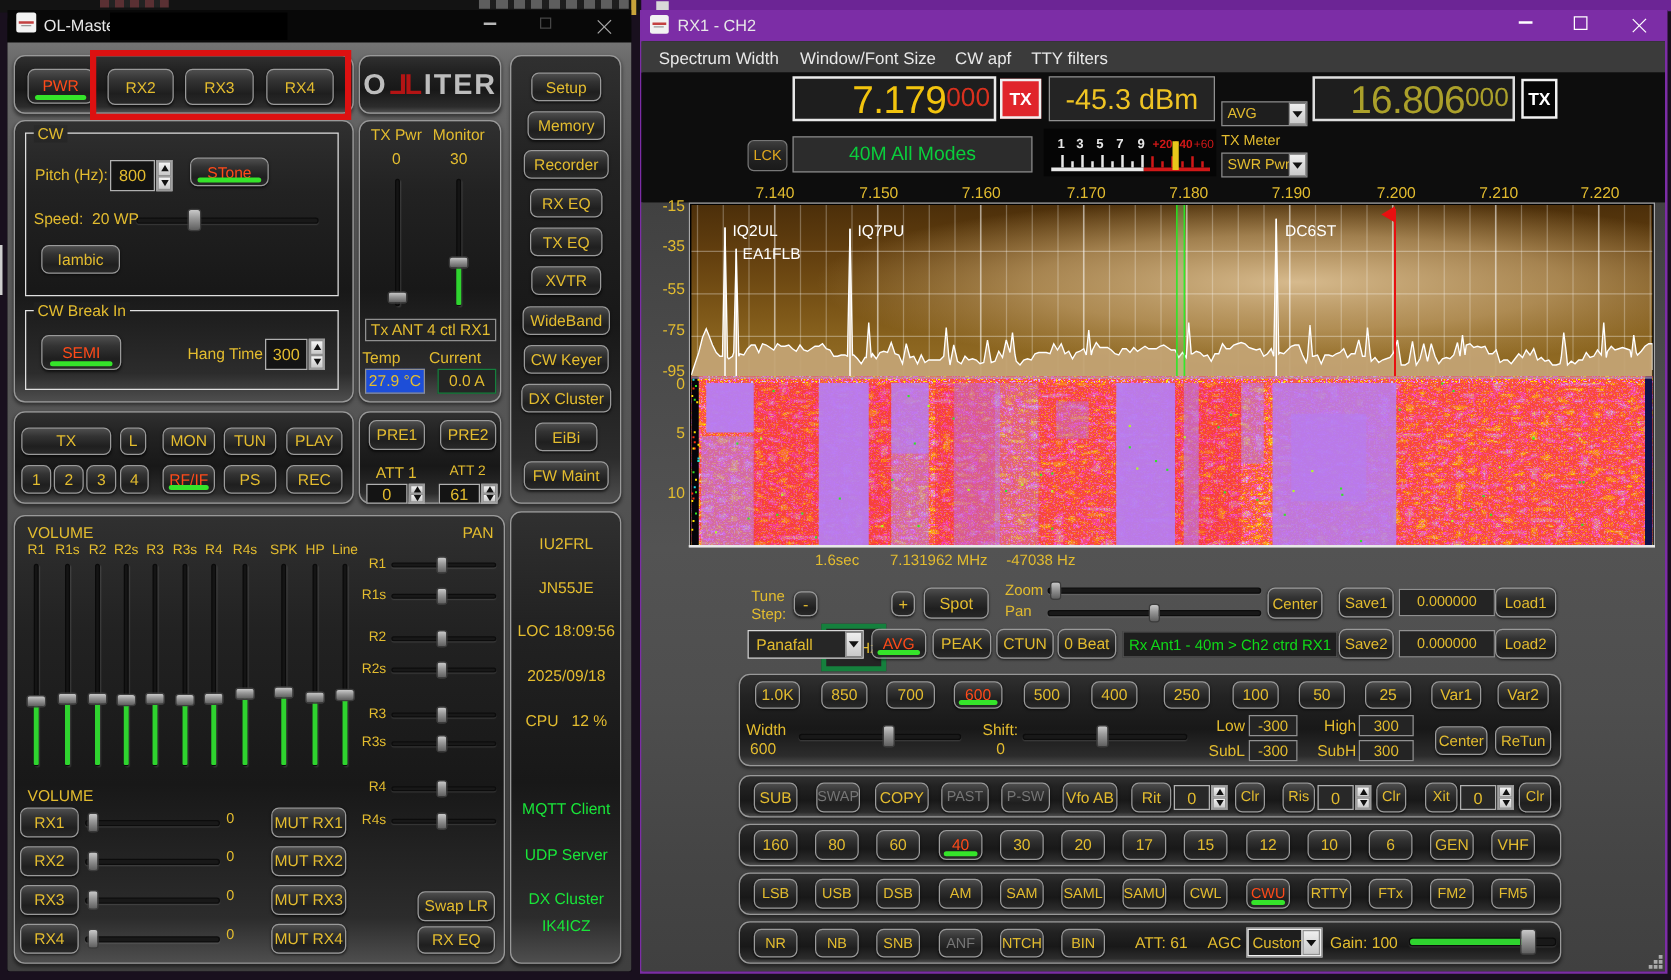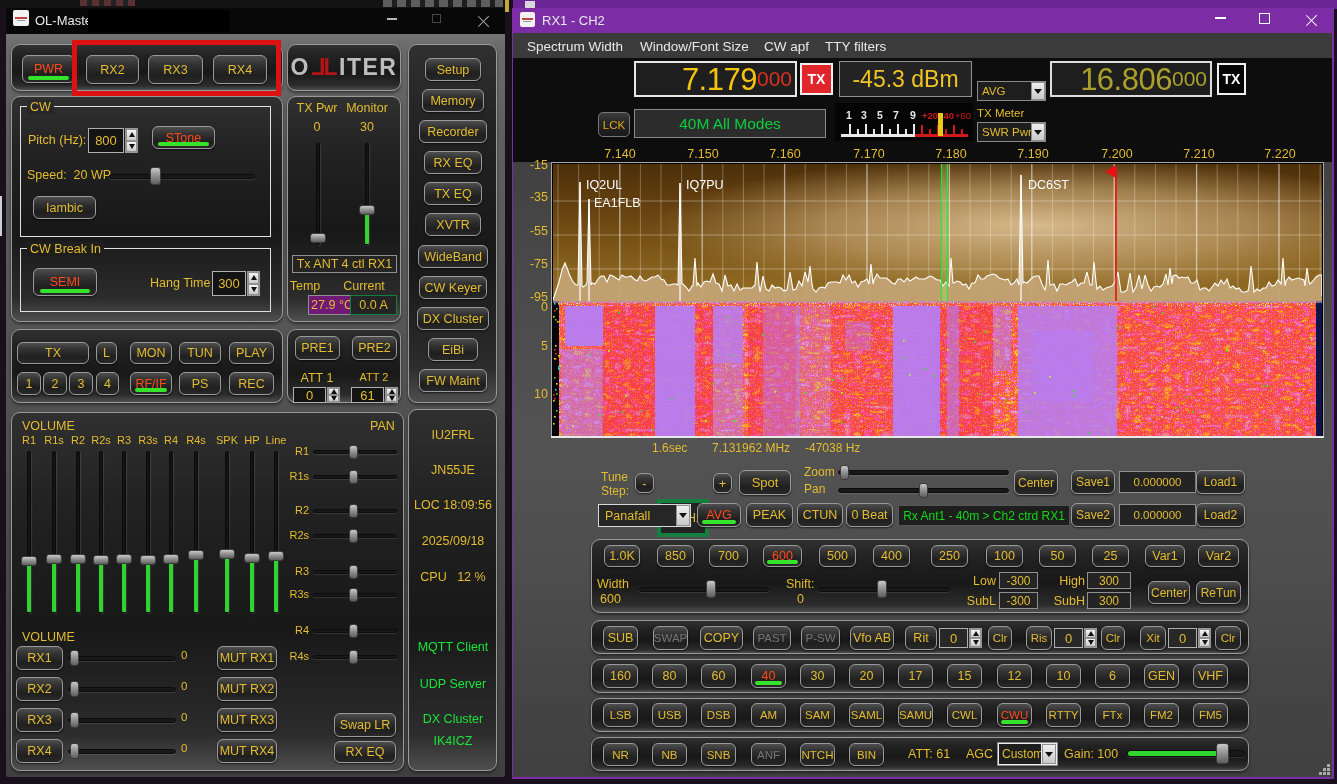--- a/index.html
+++ b/index.html
@@ -108,21 +108,21 @@
     <div class="lab" style="left:257px;top:120px;width:120px;text-align:center;font-size:12.5px">0</div>
     <div class="lab" style="left:307px;top:120px;width:120px;text-align:center;font-size:12.5px">30</div>
     <div class="vtrack" style="left:316px;top:143px;width:4px;height:102px"></div>
     <div class="vhandle" style="left:310px;top:233px;width:16px;height:10px"></div>
     <div class="vtrack" style="left:365px;top:143px;width:4px;height:102px"></div>
     <div class="vfill" style="left:365px;top:214px;width:4px;height:30px"></div>
     <div class="vhandle" style="left:359px;top:205px;width:16px;height:10px"></div>
     <div class="disp" style="left:292px;top:255px;width:105px;height:18px;font-size:12.5px;color:#E3BC2F;border:1px solid #909090;background:#242424">Tx ANT 4 ctl RX1</div>
     <div class="lab" style="left:245px;top:279px;width:120px;text-align:center;font-size:12.5px">Temp</div>
     <div class="lab" style="left:304px;top:279px;width:120px;text-align:center;font-size:12.5px">Current</div>
-    <div class="disp" style="left:308px;top:295px;width:48px;height:20px;font-size:12.5px;color:#E3BC2F;border:1px solid #909090;background:#701a75">27.9 °C</div>
+    <div class="disp" style="left:292px;top:295px;width:48px;height:20px;font-size:12.5px;color:#E3BC2F;border:1px solid #909090;background:#1d4ed8">27.9 °C</div>
     <div class="disp" style="left:350px;top:295px;width:47px;height:20px;font-size:12.5px;color:#E3BC2F;border:1px solid #15803d;background:#242424">0.0 A</div>
     <div class="b" style="left:17px;top:342px;width:72px;height:22px;font-size:12.5px">TX</div>
     <div class="b" style="left:96px;top:342px;width:21px;height:22px;font-size:12.5px">L</div>
     <div class="b" style="left:130px;top:342px;width:42px;height:22px;font-size:12.5px">MON</div>
     <div class="b" style="left:179px;top:342px;width:42px;height:22px;font-size:12.5px">TUN</div>
     <div class="b" style="left:229px;top:342px;width:45px;height:22px;font-size:12.5px">PLAY</div>
     <div class="b" style="left:17px;top:372px;width:24px;height:23px;font-size:12.5px">1</div>
     <div class="b" style="left:43px;top:372px;width:24px;height:23px;font-size:12.5px">2</div>
     <div class="b" style="left:69px;top:372px;width:24px;height:23px;font-size:12.5px">3</div>
     <div class="b" style="left:96px;top:372px;width:23px;height:23px;font-size:12.5px">4</div>

